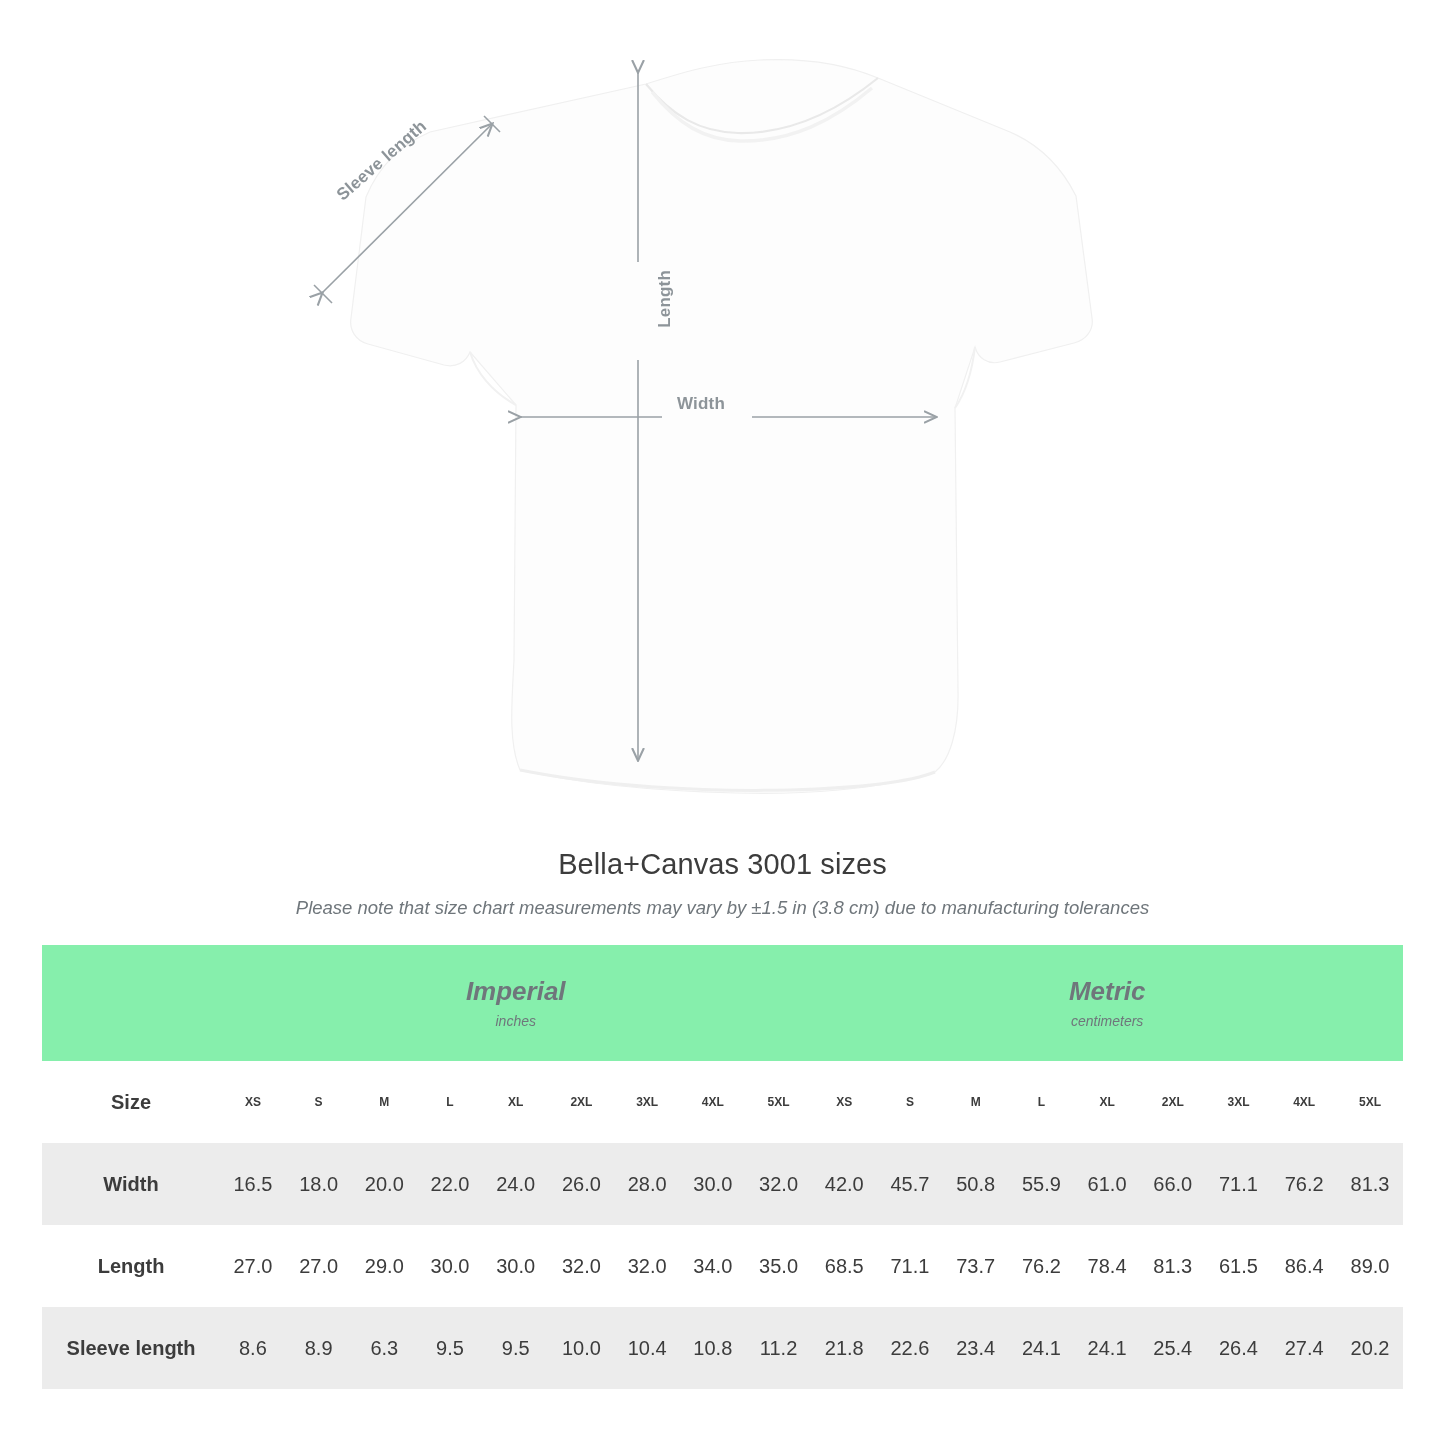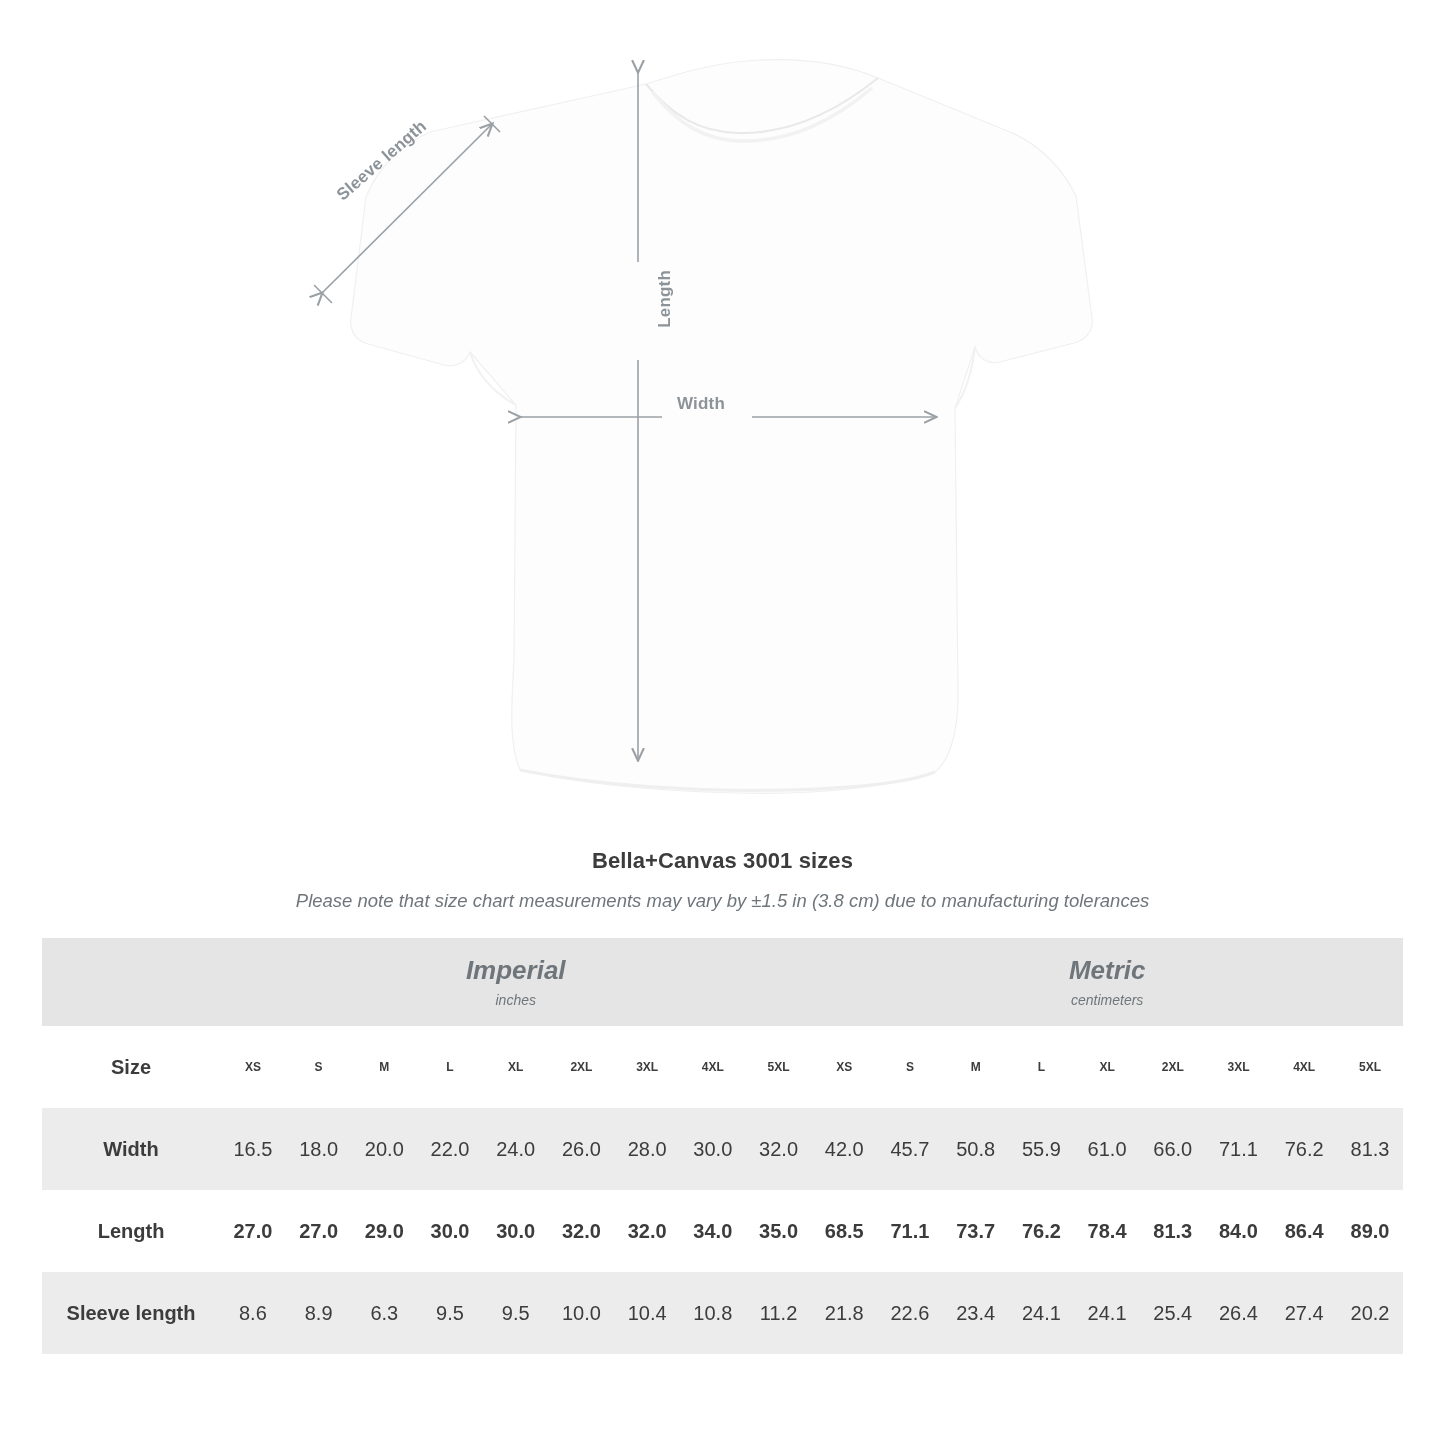--- a/index.html
+++ b/index.html
@@ -55,22 +55,22 @@
     transform: rotate(-41deg);
     transform-origin: left top;
   }
 
   
   .title-block {
     text-align: center;
     margin-top: 18px;
   }
   .chart-title {
-    font-size: 22px;
-    font-weight: bold;
+    font-size: 29px;
+    font-weight: normal;
     color: #3c3c3c;
     letter-spacing: .1px;
   }
   .chart-note {
     margin-top: 16px;
     font-size: 18.5px;
     font-style: italic;
     color: #6f767b;
     text-align: center;
   }
@@ -85,22 +85,22 @@
     table-layout: fixed;
   }
   table.size-table td, table.size-table th {
     padding: 0;
     margin: 0;
     text-align: center;
     vertical-align: middle;
     border: 0;
   }
   .unitbar td {
-    background: #e5e5e5;
-    height: 88px;
+    background: #86efac;
+    height: 116px;
   }
   .unit-sys {
     font-size: 26px;
     font-style: italic;
     font-weight: bold;
     color: #6f767b;
     line-height: 1.15;
   }
   .unit-sub {
     font-size: 14px;
@@ -120,21 +120,21 @@
   }
   tr.data-row td {
     height: 82px;
     font-size: 20px;
     color: #3c3c3c;
   }
   tr.data-row td.rowlabel {
     font-weight: bold;
   }
   tr.shade td { background: #ececec; }
-  tr.plain td { background: #ffffff; font-weight: bold; }
+  tr.plain td { background: #ffffff; }
   td.rowlabel { width: 178px; }
   td.cell { width: 65.7px; }
 </style>
 </head>
 <body>
 
 <div class="page">
 
   <div class="illustration">
     <svg class="shirt-svg" width="1445" height="830" viewBox="0 0 1445 830">
@@ -272,21 +272,21 @@
             <td class="cell">32.0</td>
             <td class="cell">32.0</td>
             <td class="cell">34.0</td>
             <td class="cell">35.0</td>
             <td class="cell">68.5</td>
             <td class="cell">71.1</td>
             <td class="cell">73.7</td>
             <td class="cell">76.2</td>
             <td class="cell">78.4</td>
             <td class="cell">81.3</td>
-            <td class="cell">84.0</td>
+            <td class="cell">61.5</td>
             <td class="cell">86.4</td>
             <td class="cell">89.0</td>
           </tr>
           <tr class="data-row shade">
             <td class="rowlabel">Sleeve length</td>
             <td class="cell">8.6</td>
             <td class="cell">8.9</td>
             <td class="cell">6.3</td>
             <td class="cell">9.5</td>
             <td class="cell">9.5</td>

